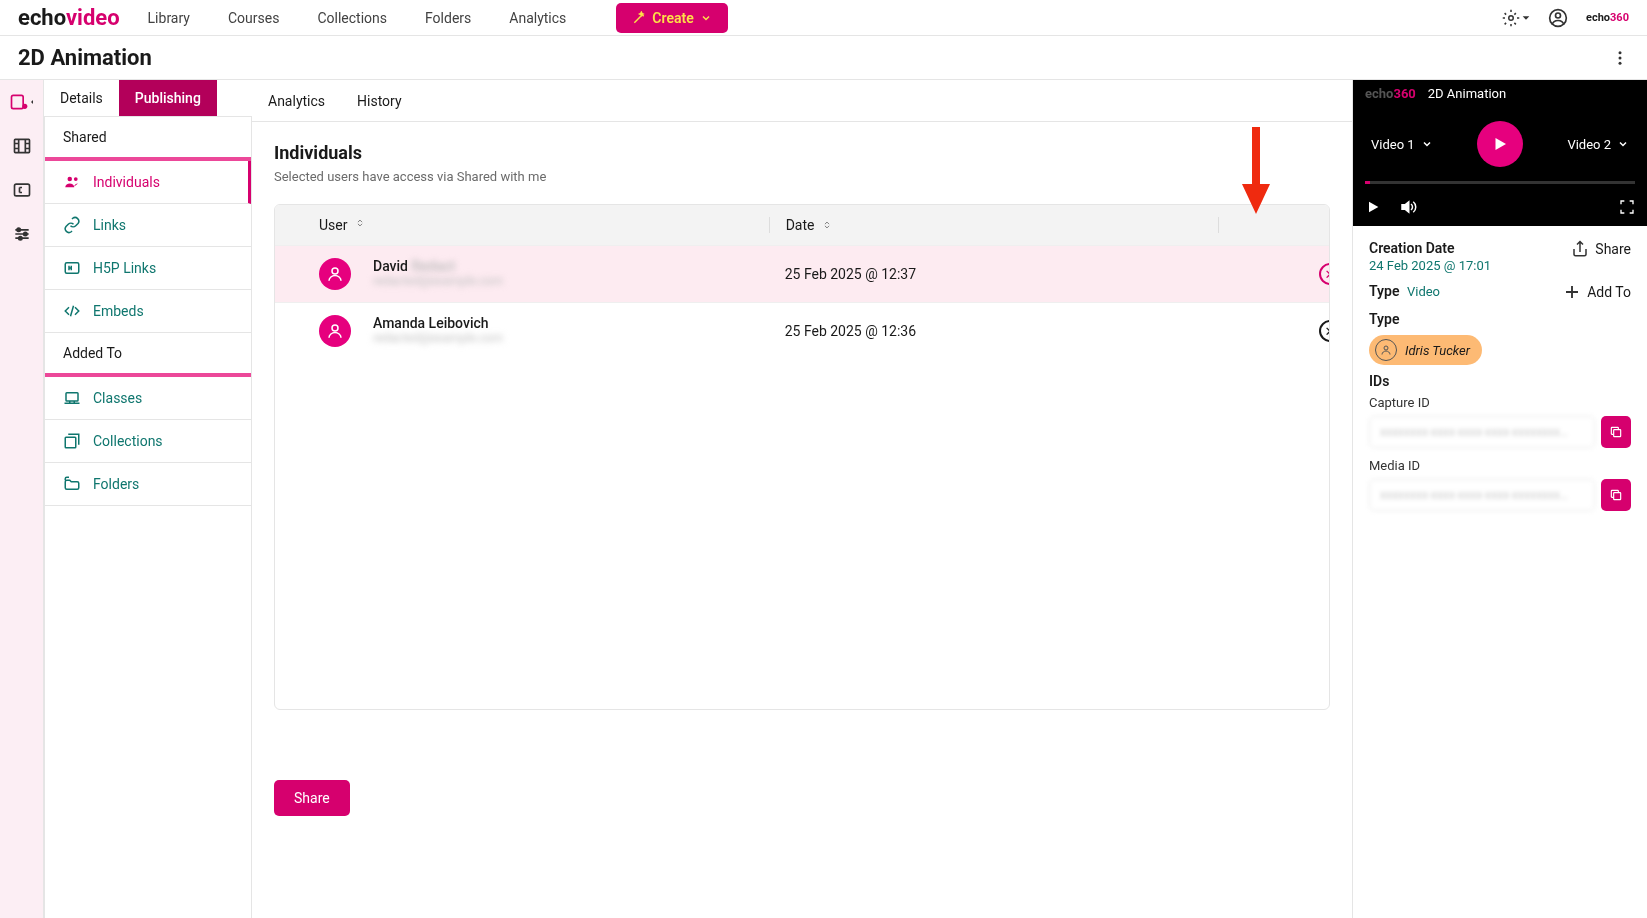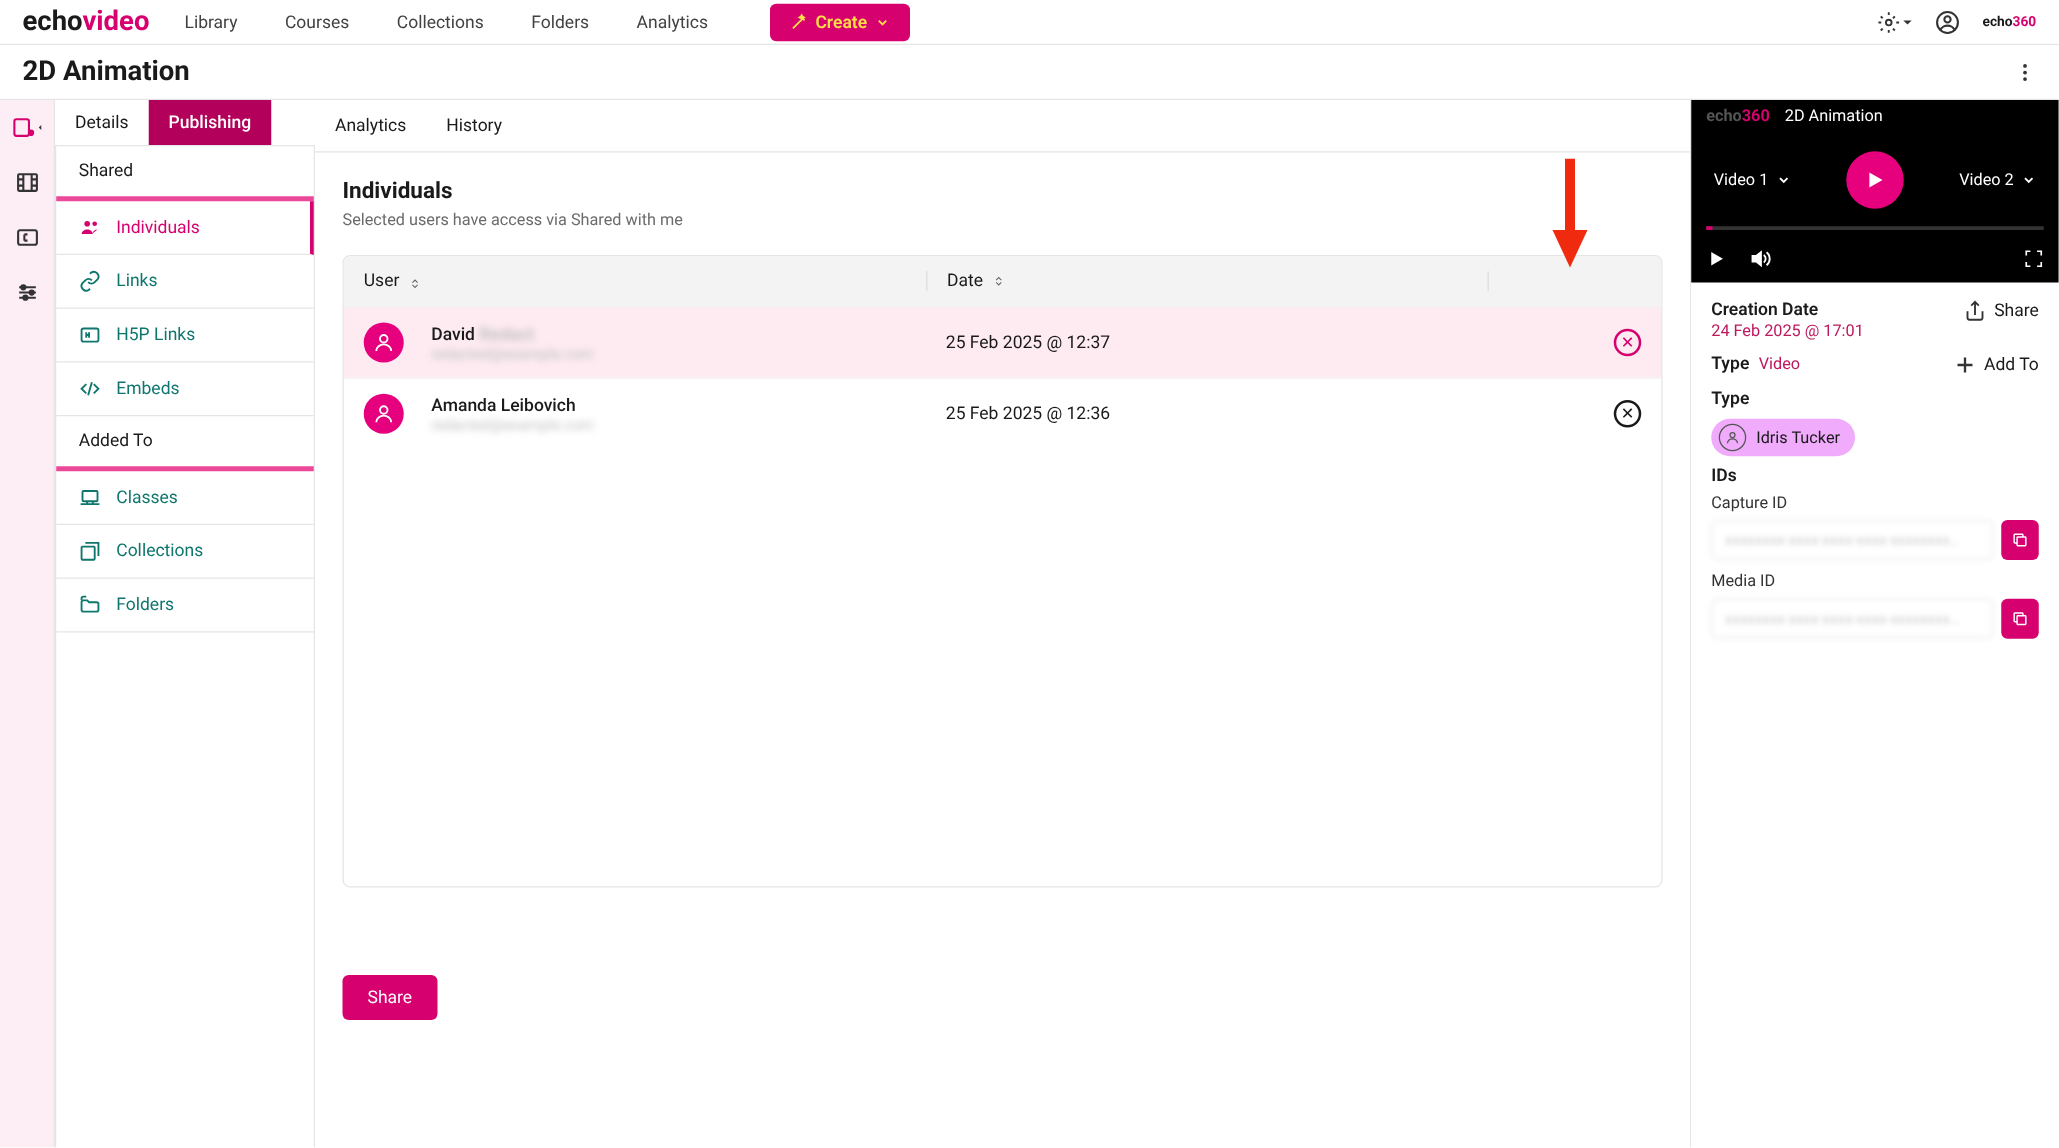--- a/index.html
+++ b/index.html
@@ -48,21 +48,21 @@
     .maincol { flex: 1; display: flex; flex-direction: column; border-right: 1px solid #e5e5e5; min-width: 0; }
     .main-tabs-rest { display: flex; border-bottom: 1px solid #e5e5e5; padding-left: 0; height: 42px; align-items: stretch; }
     .main-tabs-rest .tab { display: flex; align-items: center; }
     .main-body { padding: 20px 22px; flex: 1; position: relative; overflow: auto; }
     .section-title { font-size: 18px; font-weight: 700; margin-bottom: 6px; }
     .section-sub { font-size: 13px; color: #6b6b6b; margin-bottom: 20px; }
     
     
     .user-table { border: 1px solid #e5e5e5; border-radius: 6px; overflow: hidden; position: relative; }
     .table-head { display: flex; background: #f3f3f3; padding: 12px 16px; font-size: 14px; color: #1a1a1a; }
-    .col-user { flex: 0 0 44%; display: flex; align-items: flex-end; gap: 8px; }
+    .col-user { flex: 0 0 44%; display: flex; align-items: flex-start; gap: 8px; margin-left: 28px; }
     .col-date { flex: 0 0 44%; display: flex; align-items: center; gap: 8px; border-left: 1px solid #ddd; padding-left: 16px; }
     .col-action { flex: 0 0 12%; display: flex; align-items: center; justify-content: flex-end; border-left: 1px solid #ddd; padding-left: 16px; }
     .table-row { display: flex; padding: 12px 16px; align-items: center; border-top: 1px solid #efefef; }
     .table-row.highlight { background: #fdebf1; }
     .avatar { width: 32px; height: 32px; border-radius: 50%; background: #e6007e; display: flex; align-items: center; justify-content: center; color: #fff; margin-right: 14px; flex-shrink: 0; }
     .user-name { font-size: 14px; font-weight: 500; }
     .user-email { font-size: 12px; color: #bfbfbf; filter: blur(3px); }
     .date-text { font-size: 14px; color: #1a1a1a; }
     .remove-btn { width: 22px; height: 22px; border: 2px solid; border-radius: 50%; display: flex; align-items: center; justify-content: center; cursor: pointer; background: none; font-size: 13px; line-height: 1; }
     .remove-btn.pink { border-color: #d6006e; color: #d6006e; }
@@ -81,23 +81,23 @@
     .video-item { display: flex; align-items: center; gap: 6px; font-size: 13px; cursor: pointer; }
     .play-big { width: 46px; height: 46px; border-radius: 50%; background: #e6007e; display: flex; align-items: center; justify-content: center; cursor: pointer; }
     .progress { height: 3px; background: #333; margin: 0 12px 8px; position: relative; }
     .progress-fill { position: absolute; left: 0; width: 2%; height: 100%; background: #d6006e; }
     .controls { display: flex; align-items: center; padding: 6px 12px 10px; gap: 18px; }
     .controls .spacer { flex: 1; }
     
     .metadata { padding: 14px 16px; }
     .meta-row { display: flex; justify-content: space-between; align-items: flex-start; margin-bottom: 10px; }
     .meta-label { font-size: 14px; font-weight: 600; margin-bottom: 2px; }
-    .meta-value { font-size: 13px; color: #be185d; }
+    .meta-value { font-size: 13px; color: #0f766e; }
     .meta-action { display: flex; align-items: center; gap: 6px; font-size: 14px; cursor: pointer; }
-    .owner-chip { display: inline-flex; align-items: center; gap: 8px; padding: 4px 12px 4px 6px; border-radius: 16px; background: #f0abfc; font-size: 13px; margin-top: 6px; }
+    .owner-chip { display: inline-flex; align-items: center; gap: 8px; padding: 4px 12px 4px 6px; border-radius: 16px; background: #fdba74; font-size: 13px; margin-top: 6px; font-style: italic; }
     .owner-avatar { width: 22px; height: 22px; border-radius: 50%; border: 1.5px solid #555; display: flex; align-items: center; justify-content: center; }
     .id-row { display: flex; gap: 6px; margin-top: 6px; margin-bottom: 10px; }
     .id-input { flex: 1; border: 1px solid #e5e5e5; border-radius: 5px; padding: 8px 10px; font-size: 12px; color: #ccc; filter: blur(2px); background:#fff; min-width: 0; }
     .copy-btn { width: 30px; height: 32px; background: #d6006e; border: none; border-radius: 5px; color: #fff; cursor: pointer; display: flex; align-items: center; justify-content: center; flex-shrink: 0; }
     .ids-heading { font-size: 14px; font-weight: 600; margin-top: 8px; margin-bottom: 6px; }
     .id-sub { font-size: 13px; color: #333; }
     
     
     .arrow-annotation { position: absolute; top: 0px; right: 76px; color: #ef2a0f; pointer-events: none; }
     

